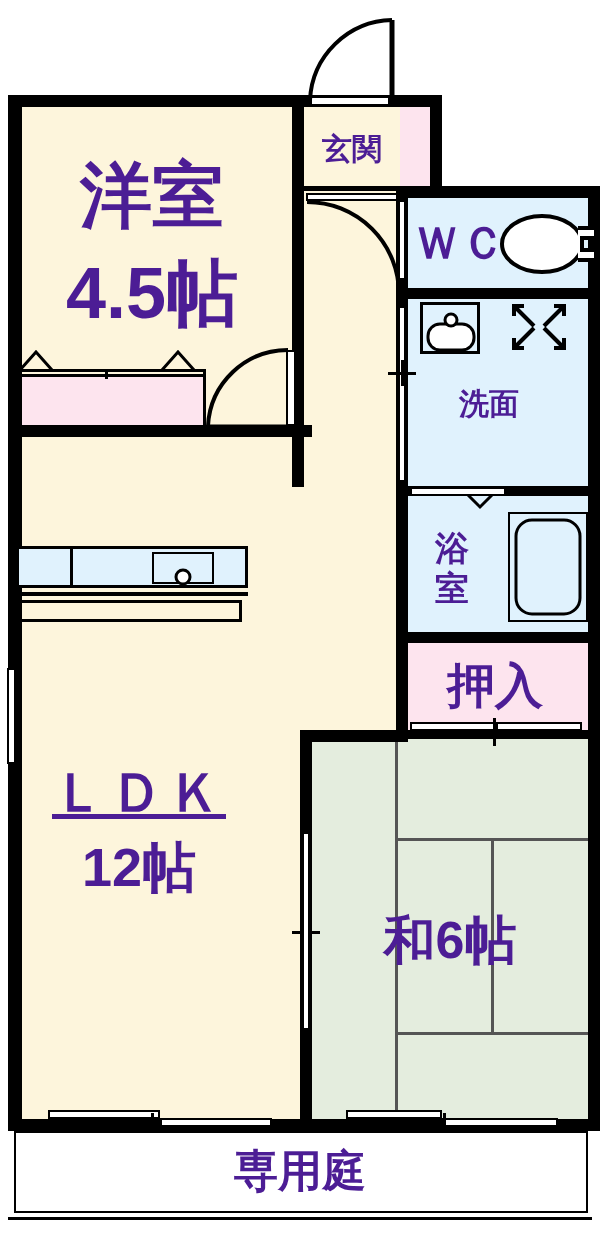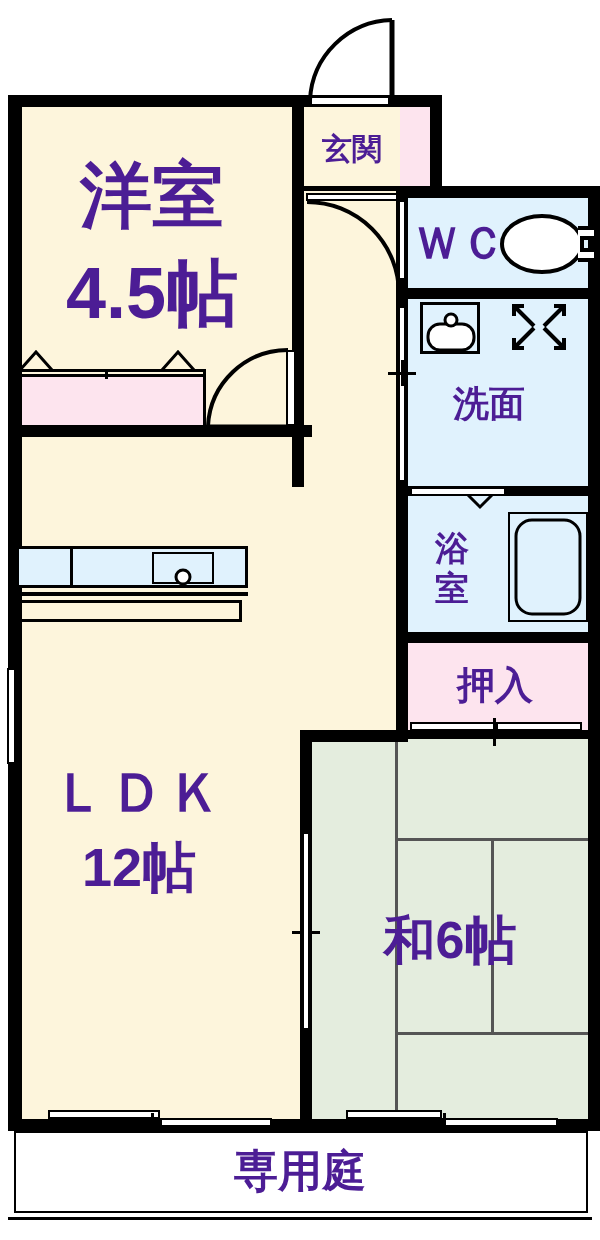--- a/index.html
+++ b/index.html
@@ -189,46 +189,46 @@
 
   <div class="outline2" style="left:14px;top:1131px;width:574px;height:82px;background:#fff;"></div>
   <div class="thin" style="left:8px;top:1217px;width:584px;height:3px;background:#000;"></div>
 
   <div class="lbl col" style="left:52px;top:160px;width:200px;height:170px;font-size:72px;">
     <span>洋室</span>
     <span style="margin-top:22px;">4.5帖</span>
   </div>
 
   <div class="lbl col" style="left:26px;top:740px;width:226px;height:180px;font-size:54px;">
-    <span style="letter-spacing:4px;">ＬＤＫ</span>
+    <span style="letter-spacing:4px;text-decoration:underline;">ＬＤＫ</span>
     <span style="margin-top:18px;">12帖</span>
   </div>
 
   <div class="lbl" style="left:330px;top:900px;width:240px;height:80px;font-size:52px;">
     <span>和6帖</span>
   </div>
 
   <div class="lbl" style="left:308px;top:124px;width:88px;height:50px;font-size:30px;">
     <span>玄関</span>
   </div>
 
   <div class="lbl" style="left:416px;top:222px;width:90px;height:44px;font-size:44px;align-items:flex-end;">
     <span style="letter-spacing:2px;">ＷＣ</span>
   </div>
 
-  <div class="lbl" style="left:414px;top:378px;width:150px;height:52px;font-size:36px;">
+  <div class="lbl" style="left:414px;top:378px;width:150px;height:52px;font-size:30px;">
     <span>洗面</span>
   </div>
 
   <div class="lbl col" style="left:414px;top:522px;width:76px;height:94px;font-size:34px;">
     <span>浴</span>
     <span style="margin-top:4px;">室</span>
   </div>
 
-  <div class="lbl" style="left:420px;top:658px;width:150px;height:56px;font-size:38px;">
+  <div class="lbl" style="left:420px;top:658px;width:150px;height:56px;font-size:48px;">
     <span>押入</span>
   </div>
 
 
   <div class="lbl" style="left:180px;top:1140px;width:240px;height:62px;font-size:44px;">
     <span>専用庭</span>
   </div>
 
 </div>
 

